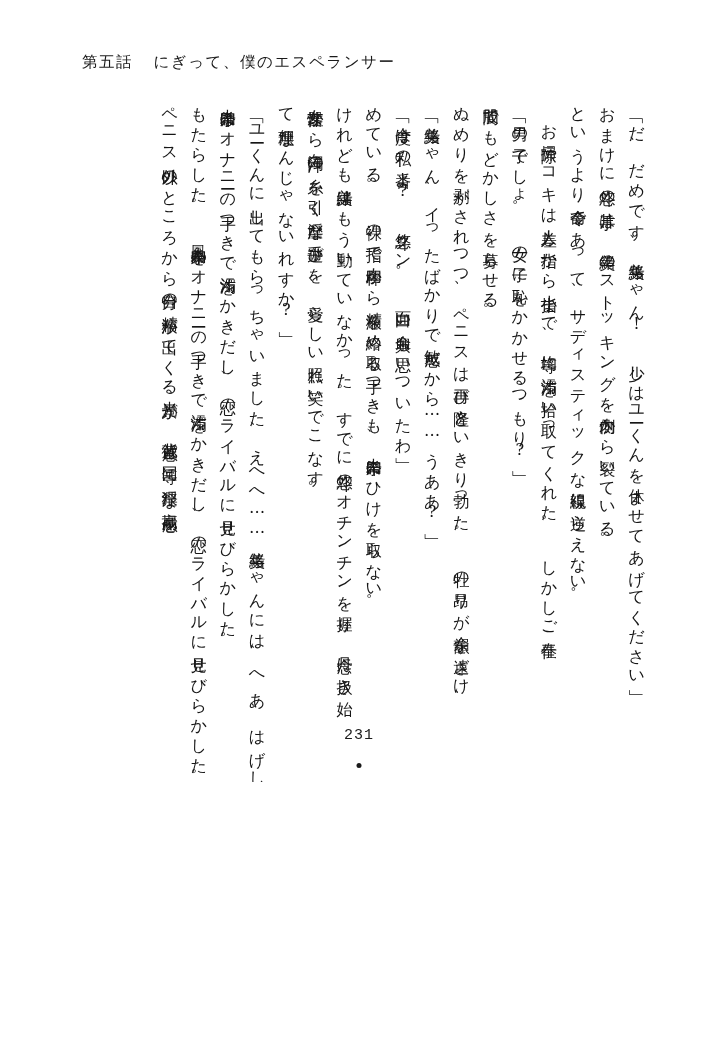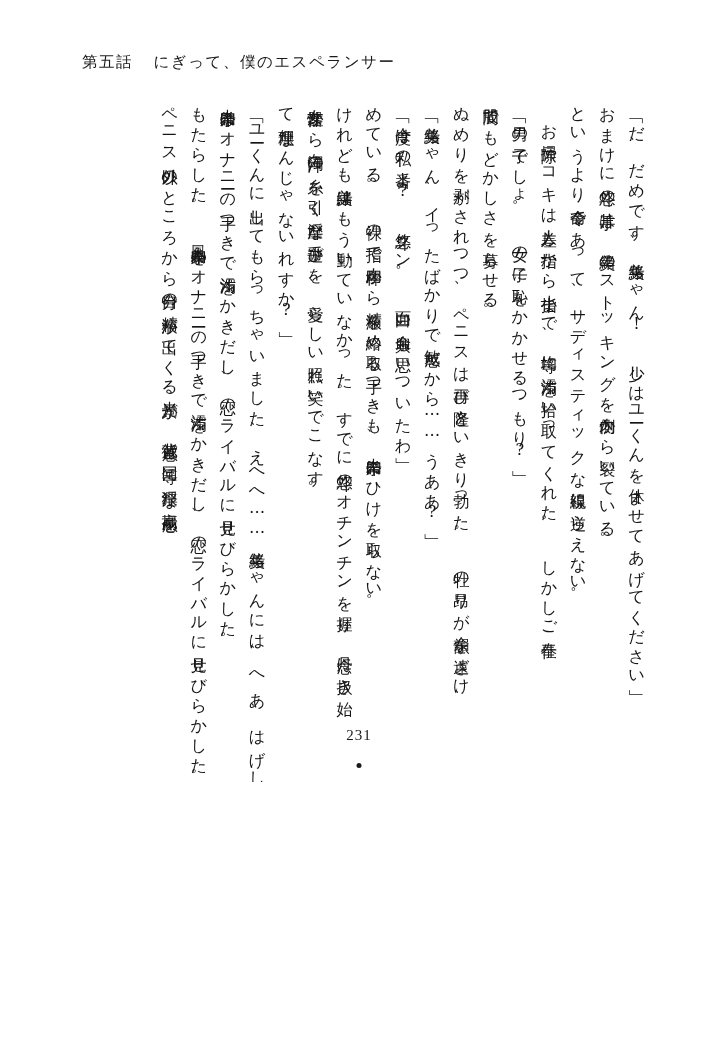--- a/index.html
+++ b/index.html
@@ -65,21 +65,21 @@
     padding-top: 17px;
   }
   .page-number {
     position: absolute;
     bottom: 38px;
     left: 0;
     width: 100%;
     text-align: center;
     font-size: 15px;
     color: #1a1a1a;
-    font-family: Liberation Serif, serif;
+    font-family: Liberation Mono, monospace;
     letter-spacing: 1px;
   }
   .spine-dot {
     position: absolute;
     bottom: 14px;
     left: 50%;
     transform: translateX(-50%);
     width: 5px;
     height: 5px;
     border-radius: 50%;

